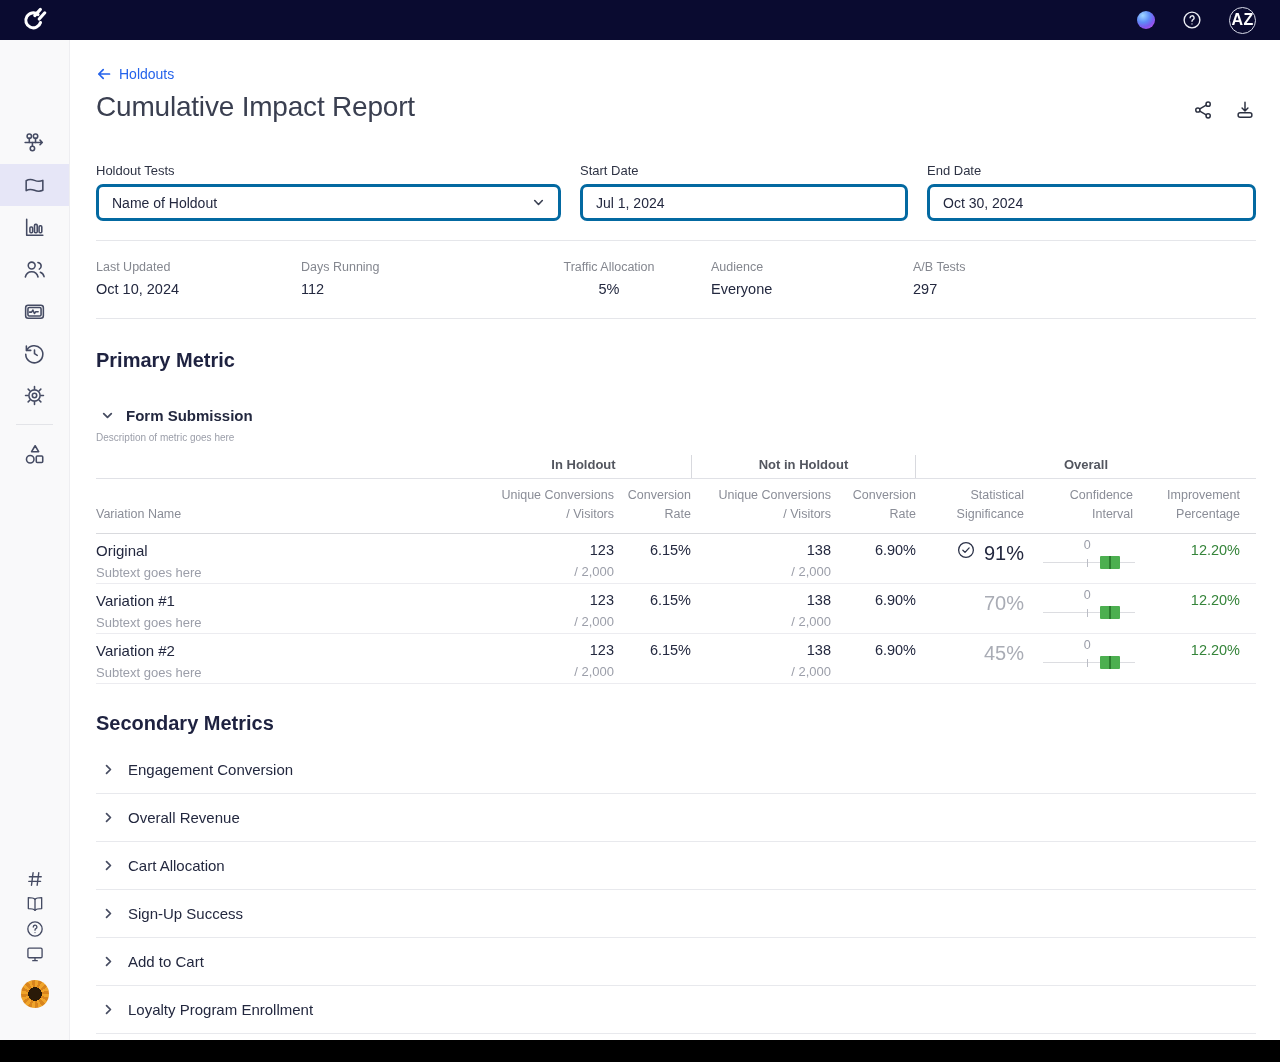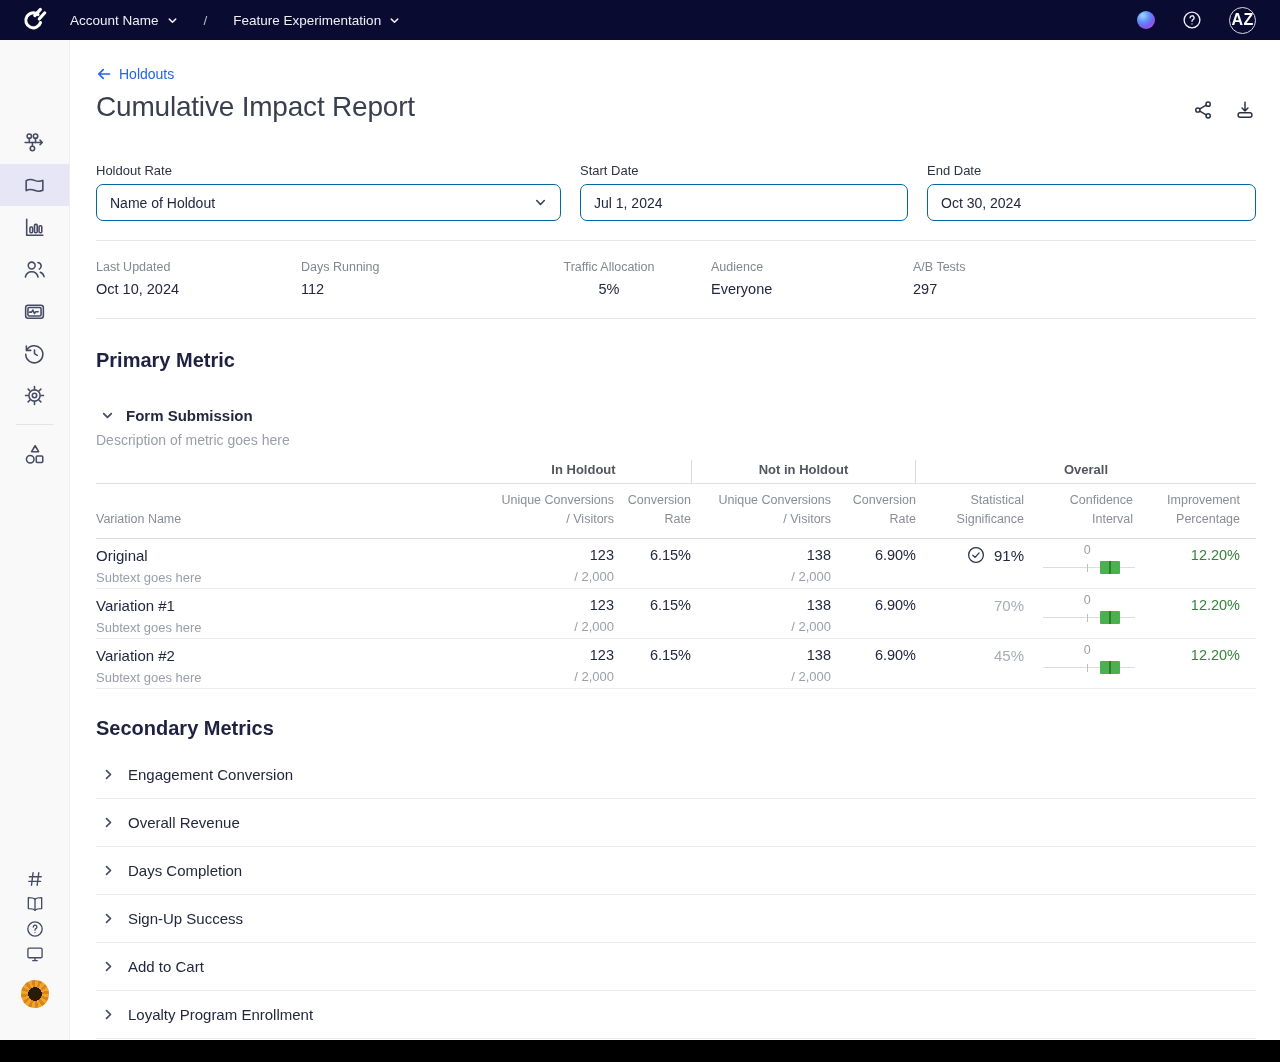--- a/index.html
+++ b/index.html
@@ -61,21 +61,21 @@
   .header-row { margin-top:5px; display:flex; align-items:flex-start; justify-content:space-between; }
   .page-title { font-size:28px; font-weight:400; color:#3a3f50; letter-spacing:-0.2px; }
   .header-actions { display:flex; align-items:center; gap:20px; margin-top:8px; }
   .icon-btn { cursor:pointer; }
 
   
   .filters { margin-top:40px; display:flex; gap:19px; }
   .field { display:flex; flex-direction:column; }
   .field-label { font-size:13px; color:#2e3344; margin-bottom:6px; font-weight:400; }
   .select-box, .date-input {
-    height:37px; border:1px solid #0369a1; border-radius:7px; background:#fff;
+    height:37px; border:3px solid #0369a1; border-radius:7px; background:#fff;
     font-size:14px; color:#23283f; padding:0 13px;
   }
   .select-box { display:flex; align-items:center; justify-content:space-between; cursor:pointer; }
   .date-input { width:100%; outline:none; font-family:"Liberation Sans", sans-serif; }
   .w-holdout { width:465px; }
   .w-start { width:328px; }
   .w-end { width:329px; }
 
   .hr { height:1px; background:#e5e6ea; margin-top:19px; }
 
@@ -87,21 +87,21 @@
   .summary-item:nth-child(3){ width:204px;text-align:center; }
   .summary-item:nth-child(4){ width:202px; }
   .summary-label { font-size:12.5px; color:#84878f; }
   .summary-value { font-size:14.5px; color:#23283f; margin-top:7px; }
 
   
   .section-title { font-size:20px; font-weight:700; color:#1e2240; }
   .pm-title { margin-top:30px; }
   .metric-head { margin-top:35px; display:flex; align-items:center; gap:12px; cursor:pointer; padding-left:5px; }
   .metric-name { font-size:15px; font-weight:700; color:#23283f; }
-  .metric-desc { margin-top:8px; font-size:14px; color:#9b9ea9; }
+  .metric-desc { margin-top:8px; font-size:10px; color:#9b9ea9; }
 
   
   .grid {
     display:grid;
     grid-template-columns:380px 138px 77px 140px 85px 108px 118px 114px;
   }
   .tgroup-row { margin-top:12px; border-bottom:1px solid #e0e1e6; }
   .tgroup-cell {
     font-size:13px; font-weight:700; color:#53565f; text-align:center; padding:2px 0 6px 0;
   }
@@ -114,21 +114,21 @@
   .th-imp { padding-right:16px; }
   .th-ci { padding-right:9px; }
   .trow { border-bottom:1px solid #ececf0; height:50px; padding-top:8px; }
   .cell-name .nm { font-size:15px; color:#23283f; font-weight:400; }
   .cell-name .sub { font-size:13px; color:#9b9ea9; margin-top:6px; }
   .cell-num { text-align:right; }
   .cell-num .v { font-size:14.5px; color:#23283f; }
   .cell-num .sv { font-size:13px; color:#9b9ea9; margin-top:6px; }
   .cell-rate { text-align:right; font-size:14.5px; color:#23283f; }
   .cell-sig { display:flex; align-items:flex-start; justify-content:flex-end; gap:9px; }
-  .cell-sig .pct { font-size:15px; color:#23283f; }
+  .cell-sig .pct { font-size:20px; color:#23283f; }
   .cell-sig.muted .pct { color:#a9acb5; }
   .cell-sig svg { margin-top:-1px; }
   .cell-imp { text-align:right; font-size:14.5px; color:#35843a; padding-right:16px; }
 
   .ci-chart { position:relative; width:92px; height:36px; margin-left:19px; }
   .ci-zero { position:absolute; left:48%; top:-4px; transform:translateX(-50%); font-size:12.5px; color:#9b9ea9; }
   .ci-line { position:absolute; left:0; right:0; top:20px; height:1px; background:#dcdde1; }
   .ci-tick { position:absolute; left:48%; top:17px; width:1px; height:8px; background:#bcbec6; }
   .ci-bar { position:absolute; left:62%; top:14px; width:20px; height:13px; background:#4caf50; border-radius:1px; }
   .ci-bar-mid { position:absolute; left:9px; top:0; bottom:0; width:2px; background:#2c7d30; }
@@ -152,35 +152,20 @@
 <body>
 
 <div class="topbar">
   <div class="logo-box">
     <svg width="28" height="28" viewBox="0 0 28 28" fill="none" stroke="#ffffff" stroke-width="3.1" stroke-linecap="round">
       <path d="M18 8.5 A7.5 7.5 0 1 0 20.5 16.5"></path>
       <path d="M14.8 9.6 L20.4 3.4"></path>
       <path d="M19.2 13 L24.8 6.8"></path>
     </svg>
   </div>
-  <div class="crumbs">
-    <div class="crumb-btn">
-      <span>Account Name</span>
-      <svg width="11" height="11" viewBox="0 0 12 12" fill="none" stroke="#eef0f6" stroke-width="1.6" stroke-linecap="round" stroke-linejoin="round">
-          <path d="M2.5 4.5 L6 8 L9.5 4.5"></path>
-        </svg>
-    </div>
-    <span class="crumb-sep">/</span>
-    <div class="crumb-btn">
-      <span>Feature Experimentation</span>
-      <svg width="11" height="11" viewBox="0 0 12 12" fill="none" stroke="#eef0f6" stroke-width="1.6" stroke-linecap="round" stroke-linejoin="round">
-          <path d="M2.5 4.5 L6 8 L9.5 4.5"></path>
-        </svg>
-    </div>
-  </div>
   <div class="topbar-right">
     <div class="ai-orb"></div>
     <div class="help-top">
       <svg width="22" height="22" viewBox="0 0 24 24" fill="none" stroke="#eef0f6" stroke-width="1.5" stroke-linecap="round">
         <circle cx="12" cy="12" r="8.6"></circle>
         <path d="M9.9 9.6 a2.2 2.2 0 1 1 3.2 2 c-.8.4 -1.1.9 -1.1 1.8"></path>
         <circle cx="12" cy="16.3" r="0.7" fill="#eef0f6" stroke="none"></circle>
       </svg>
     </div>
     <div class="avatar-circle">
@@ -304,21 +289,21 @@
           <path d="M12 3.5 V13 M12 13 l-3.2 -3.2 M12 13 l3.2 -3.2"></path>
           <rect x="4.5" y="15" width="15" height="5" rx="2.2"></rect>
         </svg>
       </div>
     </div>
   </div>
 
   
   <div class="filters">
     <div class="field w-holdout">
-      <span class="field-label">Holdout Rate</span>
+      <span class="field-label">Holdout Tests</span>
       <div class="select-box">
         <span>Name of Holdout</span>
         <svg width="13" height="13" viewBox="0 0 12 12" fill="none" stroke="#3a4052" stroke-width="1.5" stroke-linecap="round" stroke-linejoin="round">
             <path d="M2.5 4.2 L6 7.8 L9.5 4.2"></path>
           </svg>
       </div>
     </div>
     <div class="field w-start">
       <span class="field-label">Start Date</span>
       <input class="date-input" type="text" readonly="" value="Jul 1, 2024" style="">
@@ -519,21 +504,21 @@
     <div class="sm-item">
       <svg width="13" height="13" viewBox="0 0 12 12" fill="none" stroke="#464c61" stroke-width="1.6" stroke-linecap="round" stroke-linejoin="round">
           <path d="M4.2 2.5 L7.8 6 L4.2 9.5"></path>
         </svg>
       <span class="sm-item-label">Overall Revenue</span>
     </div>
     <div class="sm-item">
       <svg width="13" height="13" viewBox="0 0 12 12" fill="none" stroke="#464c61" stroke-width="1.6" stroke-linecap="round" stroke-linejoin="round">
           <path d="M4.2 2.5 L7.8 6 L4.2 9.5"></path>
         </svg>
-      <span class="sm-item-label">Days Completion</span>
+      <span class="sm-item-label">Cart Allocation</span>
     </div>
     <div class="sm-item">
       <svg width="13" height="13" viewBox="0 0 12 12" fill="none" stroke="#464c61" stroke-width="1.6" stroke-linecap="round" stroke-linejoin="round">
           <path d="M4.2 2.5 L7.8 6 L4.2 9.5"></path>
         </svg>
       <span class="sm-item-label">Sign-Up Success</span>
     </div>
     <div class="sm-item">
       <svg width="13" height="13" viewBox="0 0 12 12" fill="none" stroke="#464c61" stroke-width="1.6" stroke-linecap="round" stroke-linejoin="round">
           <path d="M4.2 2.5 L7.8 6 L4.2 9.5"></path>

